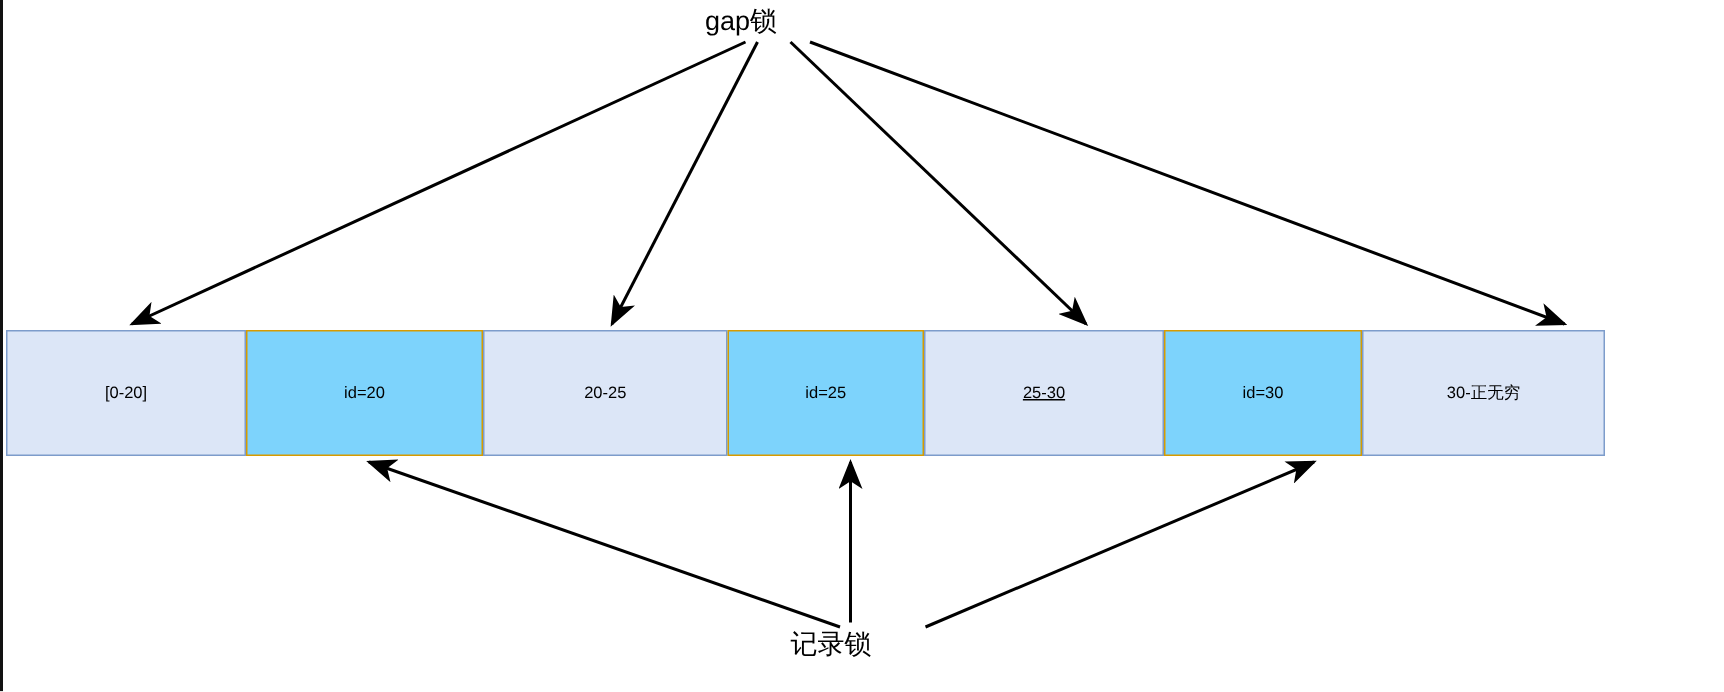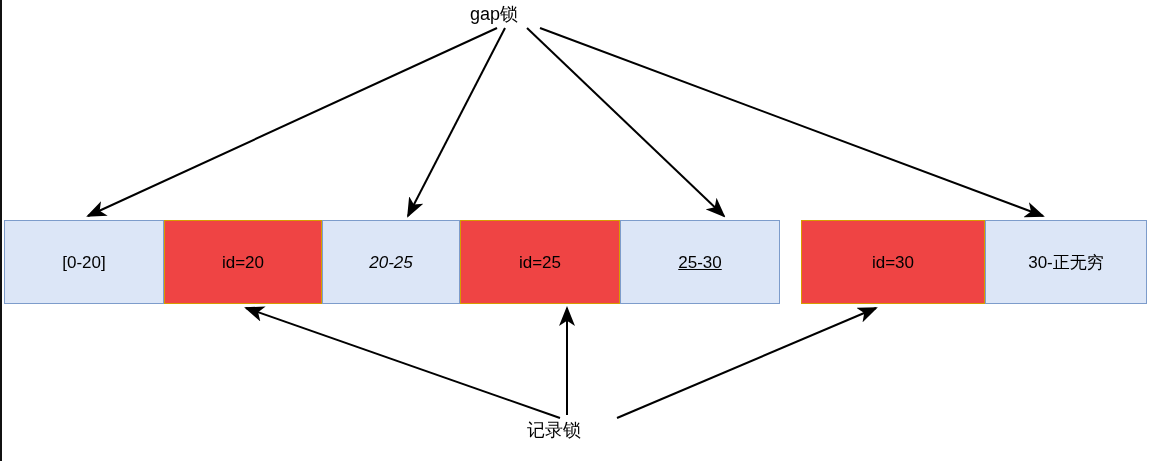--- a/index.html
+++ b/index.html
@@ -42,31 +42,31 @@
     top: 220px;
     height: 84px;
     display: flex;
     align-items: stretch;
   }
   .seg {
     box-sizing: border-box;
     display: flex;
     align-items: center;
     justify-content: center;
-    font-size: 17px;
+    font-size: 11px;
     color: #000000;
     line-height: 1;
     white-space: nowrap;
   }
   .seg.gap {
     background: #dce6f7;
     border: 1px solid #7d9ccb;
   }
   .seg.rec {
-    background: #ef4444;
+    background: #7dd3fc;
     border: 1px solid #d79b00;
   }
   
   .label {
     position: absolute;
     font-size: 18px;
     color: #000000;
     white-space: nowrap;
     line-height: 1;
   }
@@ -91,30 +91,30 @@
 
   <div class="label" id="label-record">记录锁</div>
 
   <div class="bar" id="segment-bar">
       <div class="seg gap" style="width: 160px;">
         <span>[0-20]</span>
       </div>
       <div class="seg rec" style="width: 158px;">
         <span>id=20</span>
       </div>
-      <div class="seg gap" style="width: 138px; font-style: italic;">
+      <div class="seg gap" style="width: 163px;">
         <span>20-25</span>
       </div>
-      <div class="seg rec" style="width: 160px;">
+      <div class="seg rec" style="width: 131px;">
         <span>id=25</span>
       </div>
       <div class="seg gap" style="width: 160px; text-decoration: underline;">
         <span>25-30</span>
       </div>
-      <div class="seg rec" style="width: 184px; margin-left: 21px;">
+      <div class="seg rec" style="width: 132px;">
         <span>id=30</span>
       </div>
       <div class="seg gap" style="width: 162px;">
         <span>30-正无穷</span>
       </div>
     </div>
 
   <svg id="arrows" viewBox="0 0 1149 461">
     <defs>
       <marker id="arrowhead" markerWidth="10" markerHeight="8" refX="9" refY="4" orient="auto" markerUnits="strokeWidth">

